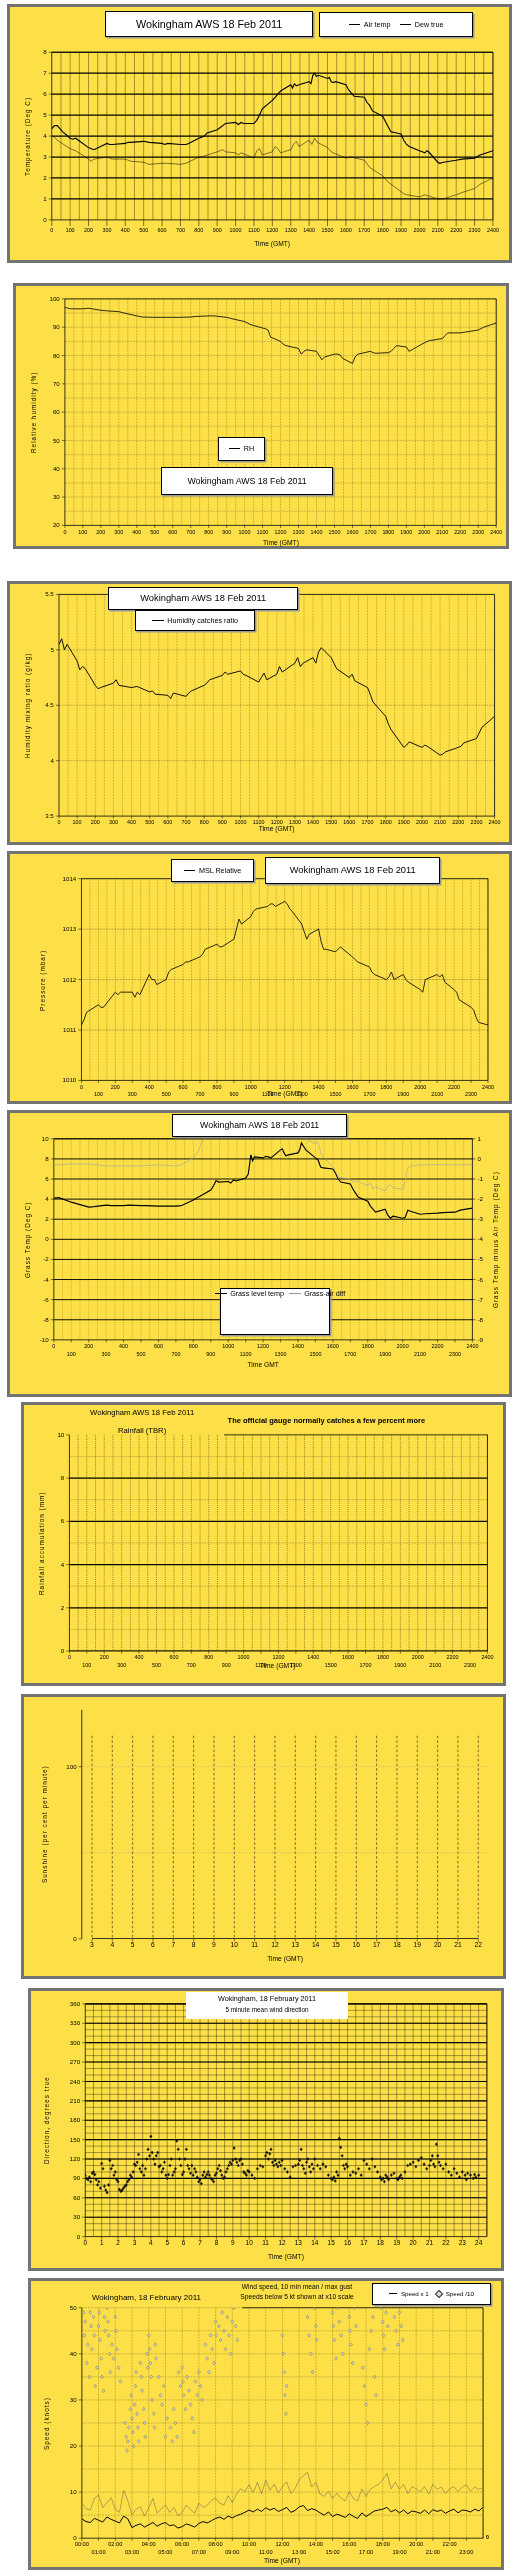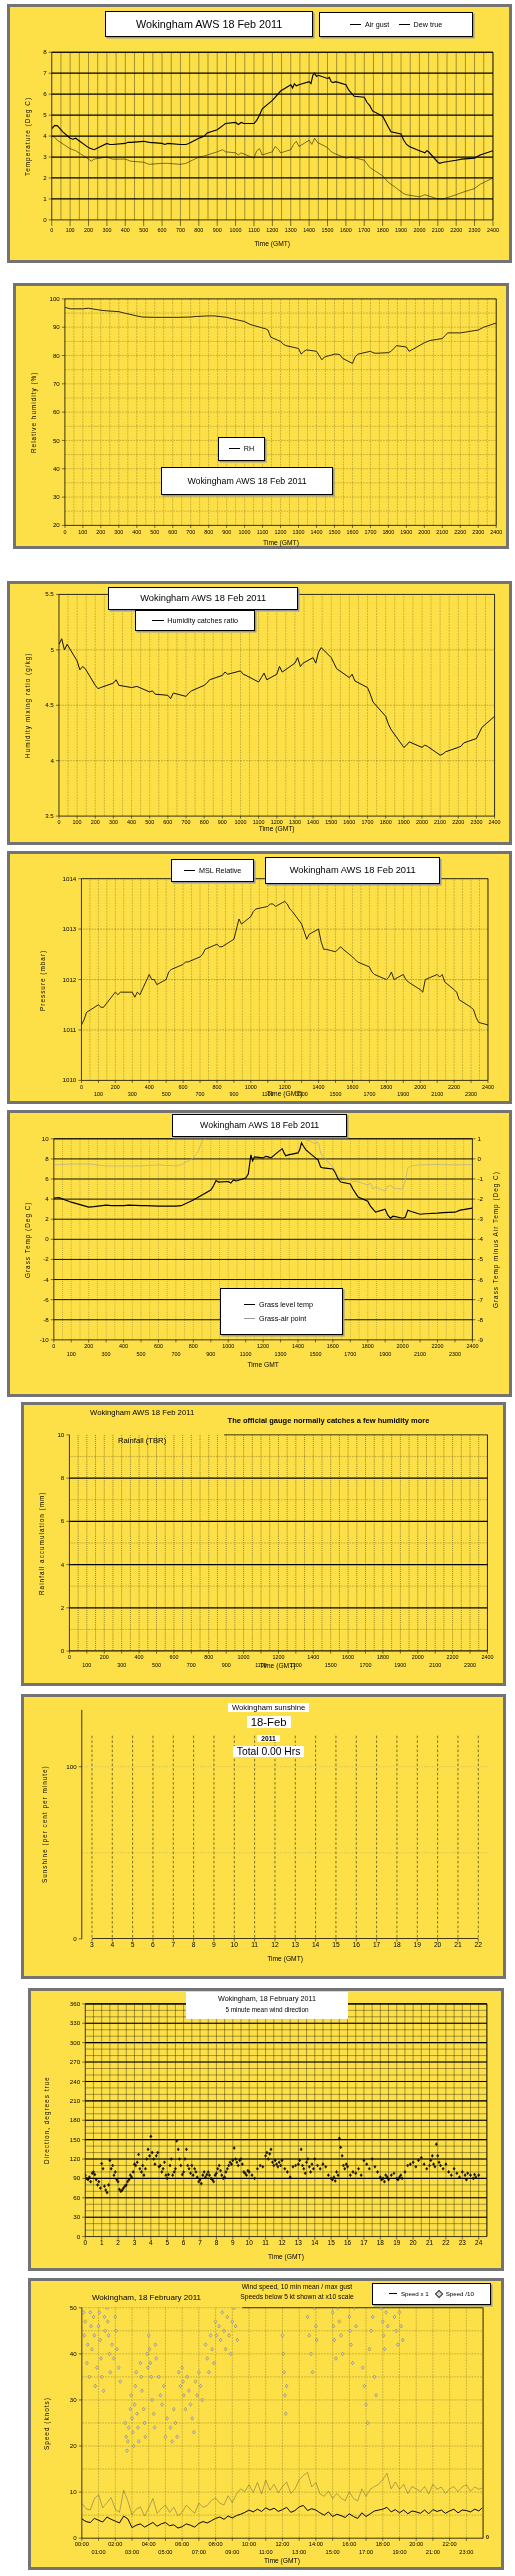--- a/index.html
+++ b/index.html
@@ -164,21 +164,21 @@
         <text x="70" y="92" text-anchor="end" font-size="12">8</text>
         <polyline points="80.0,236.7 85.4,230.6 90.7,230.6 101.5,242.8 115.8,255.1 121.1,257.1 126.5,255.1 131.8,259.1 151.5,273.4 156.9,275.5 162.2,277.5 187.3,265.3 192.6,267.3 198.0,267.3 223.0,265.3 228.4,263.2 233.7,263.2 258.8,261.2 269.5,263.2 294.5,265.3 299.9,267.3 305.2,265.3 330.3,267.3 341.0,267.3 346.3,265.3 366.0,255.1 371.4,253.0 376.7,251.0 382.1,244.9 401.8,238.8 407.1,234.7 412.5,230.6 417.8,226.6 437.5,224.5 442.9,228.6 448.2,224.5 453.6,226.6 473.3,226.6 478.6,220.4 484.0,210.3 489.3,198.0 509.0,181.7 514.4,175.6 519.7,169.5 525.1,163.4 544.8,151.2 548.3,157.3 551.9,149.1 555.5,153.2 560.8,151.2 580.5,145.1 584.1,149.1 587.7,132.8 591.2,128.8 594.8,134.9 598.4,132.8 616.3,138.9 619.8,136.9 623.4,145.1 627.0,147.1 632.3,145.1 652.0,151.2 657.4,161.3 662.7,167.5 668.1,173.6 687.8,175.6 693.1,185.8 698.5,191.9 703.8,202.1 723.5,212.3 728.9,222.5 734.2,232.7 739.6,242.8 759.3,246.9 764.6,259.1 770.0,267.3 775.3,271.4 795.0,279.5 800.4,281.6 805.7,283.6 809.3,279.5 812.9,281.6 830.8,301.9 834.3,304.0 841.5,301.9 866.5,297.9 877.2,295.8 902.3,293.8 913.0,287.7 938.0,279.5" fill="none" stroke="#000" stroke-width="2.2" clip-path="url(#cp_temp)"></polyline>
         <polyline points="80.0,251.0 85.4,253.0 90.7,259.1 115.8,275.5 126.5,279.5 151.5,295.8 156.9,299.9 162.2,295.8 187.3,291.8 192.6,293.8 198.0,295.8 223.0,295.8 228.4,297.9 233.7,299.9 258.8,301.9 264.1,304.0 269.5,306.0 294.5,304.0 305.2,304.0 330.3,306.0 341.0,304.0 366.0,291.8 376.7,289.7 401.8,281.6 407.1,279.5 412.5,277.5 417.8,281.6 437.5,283.6 442.9,287.7 448.2,283.6 473.3,293.8 478.6,279.5 484.0,275.5 489.3,287.7 509.0,281.6 514.4,271.4 519.7,275.5 525.1,283.6 544.8,277.5 550.1,267.3 555.5,261.2 560.8,271.4 580.5,259.1 585.9,267.3 591.2,255.1 596.6,263.2 616.3,273.4 621.6,279.5 627.0,283.6 652.0,293.8 662.7,291.8 687.8,297.9 698.5,312.1 723.5,328.4 734.2,340.6 759.3,359.0 764.6,363.1 770.0,365.1 795.0,369.2 800.4,367.1 805.7,365.1 830.8,373.3 841.5,373.3 866.5,365.1 877.2,361.0 902.3,352.9 913.0,344.7 938.0,332.5" fill="none" stroke="#000" stroke-width="1" clip-path="url(#cp_temp)"></polyline>
       </svg>
     <div class="box ttl" style="left:95px;top:4.1px;width:206px;height:24px">
         <span>Wokingham AWS 18 Feb 2011</span>
       </div>
     <div class="box" style="left:309px;top:5.2px;width:152px;height:23px">
       <span class="lg">
           <span class="sw"></span>
-          <span>Air gust</span>
+          <span>Air temp</span>
         </span>
       <span class="lg">
           <span class="sw thin"></span>
           <span>Dew true</span>
         </span>
     </div>
     <div class="ylab" style="left:13.4px;top:45px;height:168px">Temperature (Deg C)</div>
     <div class="xlab" style="left:41px;top:233px;width:442px">Time (GMT)</div>
   </section>
 
@@ -778,28 +778,28 @@
         <line x1="897" x2="903" y1="89" y2="89" stroke="#000" stroke-width="1"></line>
         <text x="907" y="93" text-anchor="start" font-size="12">0</text>
         <line x1="897" x2="903" y1="50" y2="50" stroke="#000" stroke-width="1"></line>
         <text x="907" y="54" text-anchor="start" font-size="12">1</text>
         <polyline points="85.0,165.1 95.2,164.1 118.8,172.9 129.0,175.8 152.7,182.6 162.8,181.6 186.5,178.7 196.7,179.7 220.3,179.7 230.5,178.7 254.2,179.7 264.3,179.7 288.0,180.6 298.1,180.6 321.8,180.6 332.0,179.7 355.7,168.9 365.8,163.1 389.5,149.4 394.6,141.6 399.7,130.9 404.7,133.9 423.3,132.9 428.4,135.8 433.5,129.9 438.6,131.9 457.2,126.0 462.2,118.3 467.3,81.2 470.7,92.9 474.1,85.1 491.0,87.1 496.1,84.1 501.1,85.1 506.2,87.1 524.8,71.5 528.2,69.5 531.6,77.3 535.0,83.1 540.1,81.2 558.7,77.3 562.0,71.5 565.4,57.8 568.8,63.6 573.9,71.5 592.5,87.1 597.6,91.0 602.6,104.6 607.7,106.5 626.3,108.5 631.4,116.3 636.5,128.0 641.6,133.9 660.2,137.8 665.2,147.5 670.3,155.3 675.4,163.1 694.0,170.9 699.1,180.6 704.1,186.5 709.2,192.3 727.8,186.5 732.9,198.2 738.0,204.1 743.1,200.2 761.7,204.1 766.7,202.1 771.8,188.4 776.9,190.4 795.5,196.3 805.6,195.3 829.3,194.3 839.5,193.3 863.2,192.3 873.3,188.4 897.0,184.5" fill="none" stroke="#000" stroke-width="2.2" clip-path="url(#cp_grass)"></polyline>
         <polyline points="85.0,100.7 118.8,98.8 152.7,98.8 186.5,102.6 220.3,102.6 254.2,102.6 288.0,100.7 321.8,102.6 332.0,100.7 355.7,87.1 365.8,73.4 370.9,57.8 389.5,38.3 423.3,11.0 457.2,3.2 491.0,11.0 524.8,26.6 558.7,30.5 568.8,42.2 575.6,52.0 592.5,59.8 595.9,55.9 599.3,61.7 602.6,77.3 607.7,85.1 626.3,104.6 631.4,112.4 636.5,124.1 660.2,128.0 665.2,133.9 670.3,131.9 694.0,139.7 699.1,135.8 704.1,147.5 709.2,143.6 727.8,151.4 732.9,141.6 738.0,139.7 743.1,145.6 761.7,147.5 766.7,131.9 771.8,106.5 776.9,102.6 795.5,100.7 829.3,99.9 863.2,100.7 897.0,99.9" fill="none" stroke="#a8a8a8" stroke-width="1.3" clip-path="url(#cp_grass)"></polyline>
       </svg>
     <div class="box" style="left:162px;top:1px;width:173px;height:20.6px;font-size:8.8px">
         <span>Wokingham AWS 18 Feb 2011</span>
       </div>
-    <div class="box" style="left:210px;top:175px;width:98px;height:45px;flex-direction:column;align-items:flex-start;gap:5.2px;padding-left:23px">
+    <div class="box" style="left:210px;top:175px;width:98px;height:45px;flex-direction:row;align-items:flex-start;gap:5.2px;padding-left:10px">
       <span class="lg">
           <span class="sw"></span>
           <span>Grass level temp</span>
         </span>
       <span class="lg">
           <span class="sw thin gray"></span>
-          <span>Grass-air point</span>
+          <span>Grass-air diff</span>
         </span>
     </div>
     <div class="ylab" style="left:13.4px;top:26px;height:201px">Grass Temp (Deg C)</div>
     <div class="ylab" style="left:482px;top:26px;height:201px">Grass Temp minus Air Temp (Deg C)</div>
     <div class="xlab" style="left:44px;top:248px;width:418px">Time GMT</div>
   </section>
 
   <section class="panel" style="left:20.6px;top:1402px;width:479px;height:278px">
     <svg class="plot" width="479" height="278" viewBox="0 0 930 540">
         <defs>
@@ -927,23 +927,23 @@
         <line x1="82" x2="88" y1="226" y2="226" stroke="#000" stroke-width="1"></line>
         <text x="78" y="230" text-anchor="end" font-size="12">6</text>
         <line x1="82" x2="88" y1="142" y2="142" stroke="#000" stroke-width="1"></line>
         <text x="78" y="146" text-anchor="end" font-size="12">8</text>
         <line x1="82" x2="88" y1="58" y2="58" stroke="#000" stroke-width="1"></line>
         <text x="78" y="62" text-anchor="end" font-size="12">10</text>
         <polyline points="88.0,478.0 900.0,478.0" fill="none" stroke="#000" stroke-width="2.6" clip-path="url(#cp_rain)"></polyline>
       </svg>
     <div class="hdr ctr" style="left:31px;top:3.1px;width:175px;font-size:7.7px">
       <div>Wokingham AWS 18 Feb 2011</div>
-      <div style="margin-top:19px">Rainfall (TBR)</div>
+      <div style="margin-top:9px">Rainfall (TBR)</div>
     </div>
-    <div class="hdr" style="left:204px;top:11.3px;width:270px;font-size:7.5px;font-weight:bold">The official gauge normally catches a few humidity more</div>
+    <div class="hdr" style="left:204px;top:11.3px;width:270px;font-size:7.5px;font-weight:bold">The official gauge normally catches a few percent more</div>
     <div class="ylab" style="left:14.4px;top:30px;height:216px">Rainfall accumulation (mm)</div>
     <div class="xlab" style="left:45px;top:257px;width:418px">Time (GMT)</div>
   </section>
 
   <section class="panel" style="left:20.6px;top:1694px;width:479px;height:279px">
     <svg class="plot" width="479" height="279" viewBox="0 0 930 542">
         <defs>
           <clipPath id="cp_sun">
             <rect x="112" y="25" width="790" height="445"></rect>
           </clipPath>
@@ -1010,26 +1010,20 @@
         <line x1="842.75" x2="842.75" y1="470" y2="475" stroke="#000" stroke-width="1"></line>
         <text x="842.75" y="486" text-anchor="middle" font-size="13">21</text>
         <line x1="882.25" x2="882.25" y1="470" y2="475" stroke="#000" stroke-width="1"></line>
         <text x="882.25" y="486" text-anchor="middle" font-size="13">22</text>
         <line x1="106" x2="112" y1="470" y2="470" stroke="#000" stroke-width="1"></line>
         <text x="102" y="474" text-anchor="end" font-size="12">0</text>
         <line x1="106" x2="112" y1="135.41353383458647" y2="135.41353383458647" stroke="#000" stroke-width="1"></line>
         <text x="102" y="139.41353383458647" text-anchor="end" font-size="12">100</text>
         <polyline points="131.8,470.0 882.3,470.0" fill="none" stroke="#000" stroke-width="2.6" clip-path="url(#cp_sun)"></polyline>
       </svg>
-    <div class="hdr ctr" style="left:137px;top:6.2px;width:216px;z-index:3">
-      <div style="font-size:7.7px;background:#fff;display:inline-block;padding:0 4.1px">Wokingham sunshine</div>
-      <div style="font-size:11.3px;margin-top:4.1px"><span style="background:#fff;padding:0 4.1px">18-Feb</span></div>
-      <div style="font-size:6.7px;font-weight:bold;margin-top:7.2px"><span style="background:#fff;padding:0 4.1px">2011</span></div>
-      <div style="font-size:10.3px;margin-top:3.1px"><span style="background:#fff;padding:0 4.1px">Total 0.00 Hrs</span></div>
-    </div>
     <div class="ylab" style="left:17.5px;top:13px;height:229px">Sunshine (per cent per minute)</div>
     <div class="xlab" style="left:58px;top:258px;width:407px">Time (GMT)</div>
   </section>
 
   <section class="panel" style="left:28px;top:1988px;width:470px;height:277px">
     <svg class="plot" width="470" height="277" viewBox="0 0 912 538">
         <defs>
           <clipPath id="cp_wdir">
             <rect x="105" y="25" width="780" height="452"></rect>
           </clipPath>

